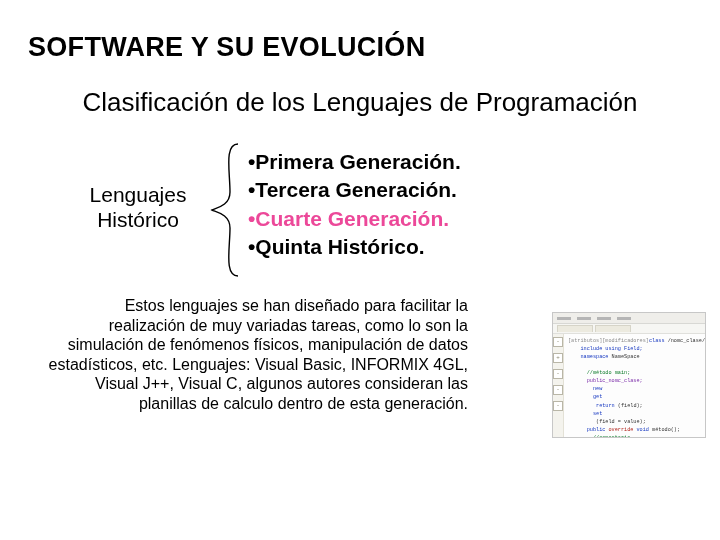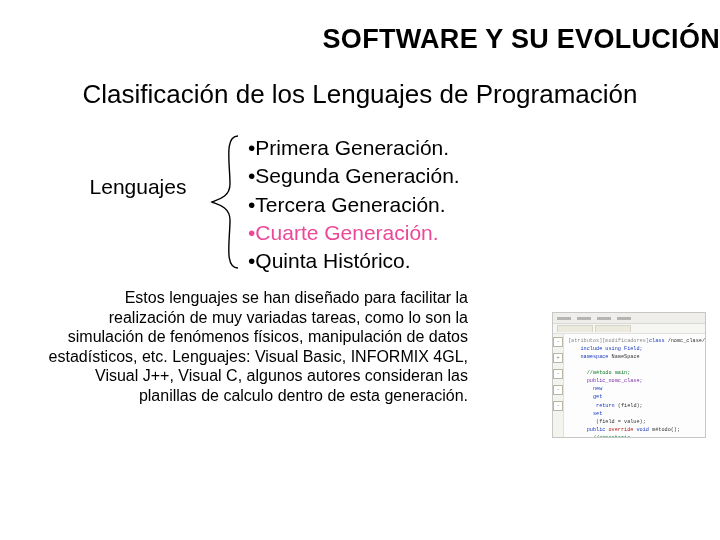--- a/index.html
+++ b/index.html
@@ -7,25 +7,26 @@
     padding: 0;
     width: 720px;
     height: 540px;
     font-family: Arial, Helvetica, sans-serif;
     background: #fff;
     color: #000;
     position: relative;
     overflow: hidden;
   }
   .title {
-    text-align: right;
+    text-align: left;
     font-weight: bold;
     font-size: 27px;
-    margin-top: 24px;
+    margin-top: 32px;
     letter-spacing: 0.3px;
+    padding-left: 28px;
   }
   .subtitle {
     text-align: center;
     font-size: 26px;
     margin-top: 24px;
   }
   .mid {
     position: relative;
     margin-top: 18px;
     height: 150px;
@@ -42,23 +43,24 @@
   .brace {
     position: absolute;
     left: 210px;
     top: 6px;
     width: 30px;
     height: 136px;
   }
   .bullets {
     position: absolute;
     left: 248px;
-    top: 6px;
+    top: 12px;
     font-size: 21px;
     line-height: 1.35;
+    font-weight: bold;
   }
   .bullets .row {
     white-space: nowrap;
   }
   .highlight {
     color: #ec4899;
   }
   .para {
     margin: 10px 0 0 48px;
     width: 420px;
@@ -151,29 +153,29 @@
 </style>
 </head>
 <body>
 
 <div class="title">SOFTWARE Y SU EVOLUCIÓN</div>
 <div class="subtitle">Clasificación de los Lenguajes de Programación</div>
 
 <div class="mid">
   <div class="left-label">
     <span>Lenguajes</span><br>
+    <span>Histórico</span>
   </div>
 
   <svg class="brace" viewBox="0 0 30 136" preserveAspectRatio="none">
     <path d="M28 2 C14 2 20 30 20 50 C20 64 6 66 2 68 C6 70 20 72 20 86 C20 106 14 134 28 134" fill="none" stroke="#000" stroke-width="1.4"></path>
   </svg>
 
   <div class="bullets">
     <div class="row">•<span>Primera Generación.</span></div>
-    <div class="row">•<span>Segunda Generación.</span></div>
     <div class="row">•<span>Tercera Generación.</span></div>
     <div class="row highlight">•<span>Cuarte Generación.</span></div>
     <div class="row">•<span>Quinta Histórico.</span></div>
   </div>
 </div>
 
 <div class="para">Estos lenguajes se han diseñado para facilitar la realización de muy variadas tareas, como lo son la simulación de fenómenos físicos, manipulación de datos estadísticos, etc. Lenguajes: Visual Basic, INFORMIX 4GL, Visual J++, Visual C, algunos autores consideran las planillas de calculo dentro de esta generación.</div>
 
 <div class="code-thumb">
   <div class="menubar">

